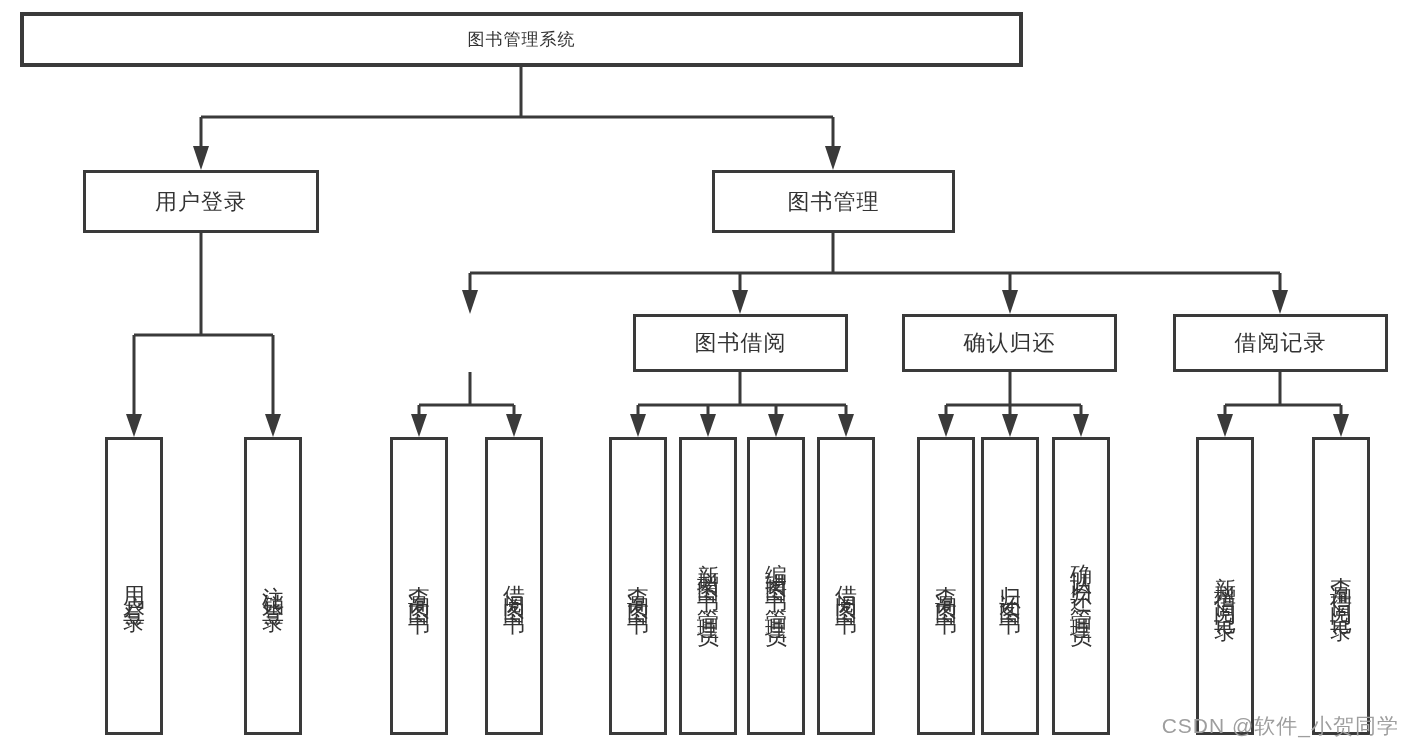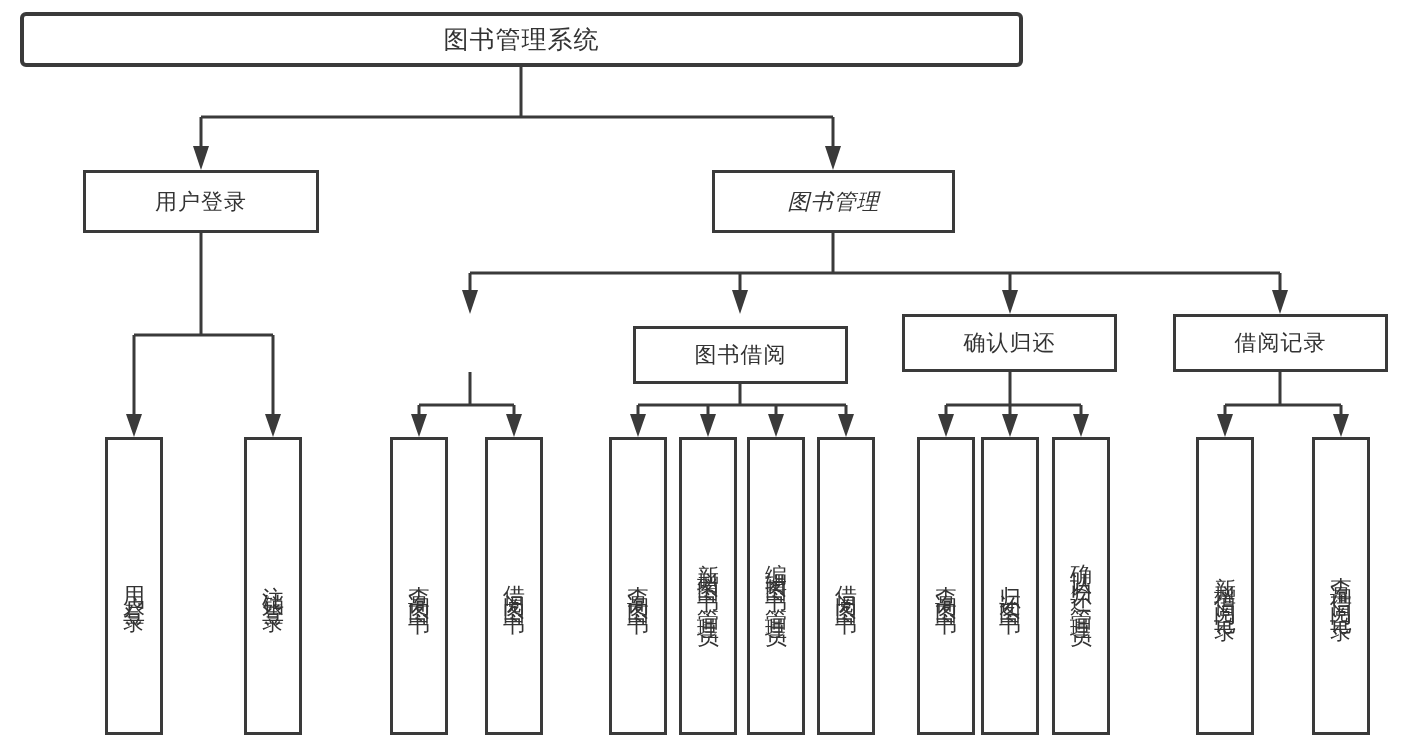--- a/index.html
+++ b/index.html
@@ -37,22 +37,21 @@
     display: flex;
     align-items: center;
     justify-content: center;
     font-size: 22px;
     color: var(--text);
     letter-spacing: 1px;
     white-space: nowrap;
   }
   .box.root {
     border-width: 4px;
-    font-size: 25px;
-    border-radius: 6px;
+    font-size: 17px;
   }
   .box.leaf { width: 58px; top: 437px; height: 298px; }
   .vtext {
     writing-mode: vertical-rl;
     text-orientation: mixed;
     line-height: 1;
     letter-spacing: 9px;
     font-size: 22px;
     white-space: nowrap;
   }
@@ -104,25 +103,25 @@
     </g>
   </svg>
 
   <div class="box root" style="left:20px; top:12px; width:1003px; height:55px;">
     <span>图书管理系统</span>
   </div>
 
   <div class="box" style="left:83px; top:170px; width:236px; height:63px;">
     <span>用户登录</span>
   </div>
-  <div class="box" style="left:712px; top:170px; width:243px; height:63px;font-style:italic;">
+  <div class="box" style="left:712px; top:170px; width:243px; height:63px;">
     <span>图书管理</span>
   </div>
 
-  <div class="box" style="left:633px; top:314px; width:215px; height:58px;margin-top:12px;">
+  <div class="box" style="left:633px; top:314px; width:215px; height:58px;">
     <span>图书借阅</span>
   </div>
   <div class="box" style="left:902px; top:314px; width:215px; height:58px;">
     <span>确认归还</span>
   </div>
   <div class="box" style="left:1173px; top:314px; width:215px; height:58px;">
     <span>借阅记录</span>
   </div>
 
   <div class="box leaf" style="left:105px;">
@@ -162,14 +161,15 @@
     <span class="vtext">确认归还（管理员）</span>
   </div>
 
   <div class="box leaf" style="left:1196px;">
     <span class="vtext">新增借阅记录</span>
   </div>
   <div class="box leaf" style="left:1312px;">
     <span class="vtext">查询借阅记录</span>
   </div>
 
+  <div class="watermark">CSDN @软件_小贺同学</div>
 
 </div>
 
 </body></html>

